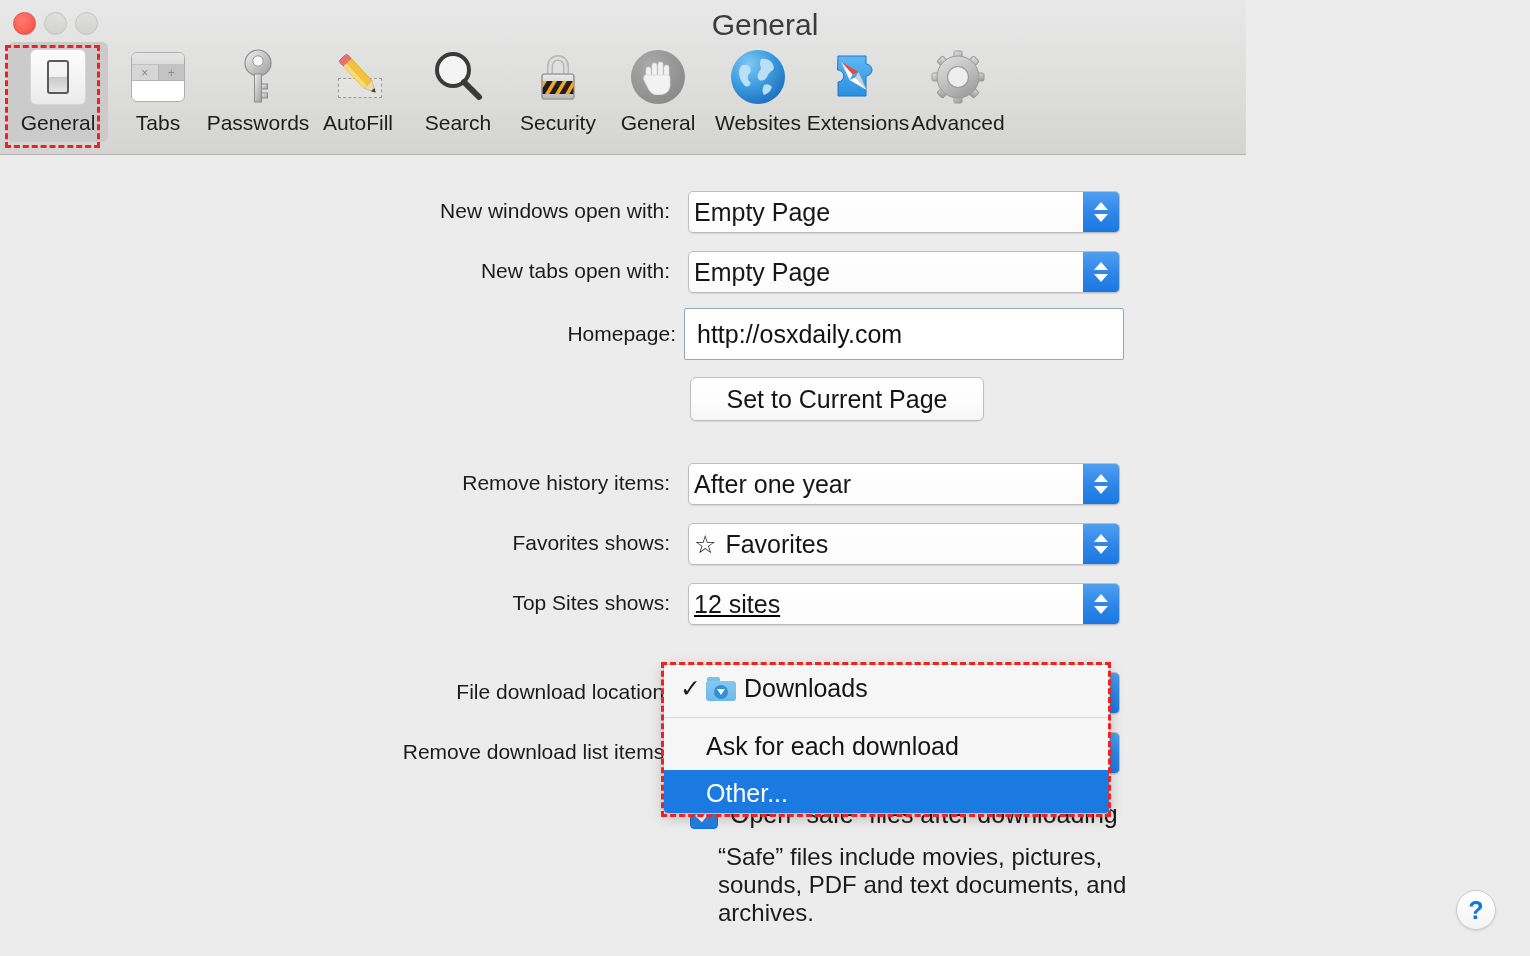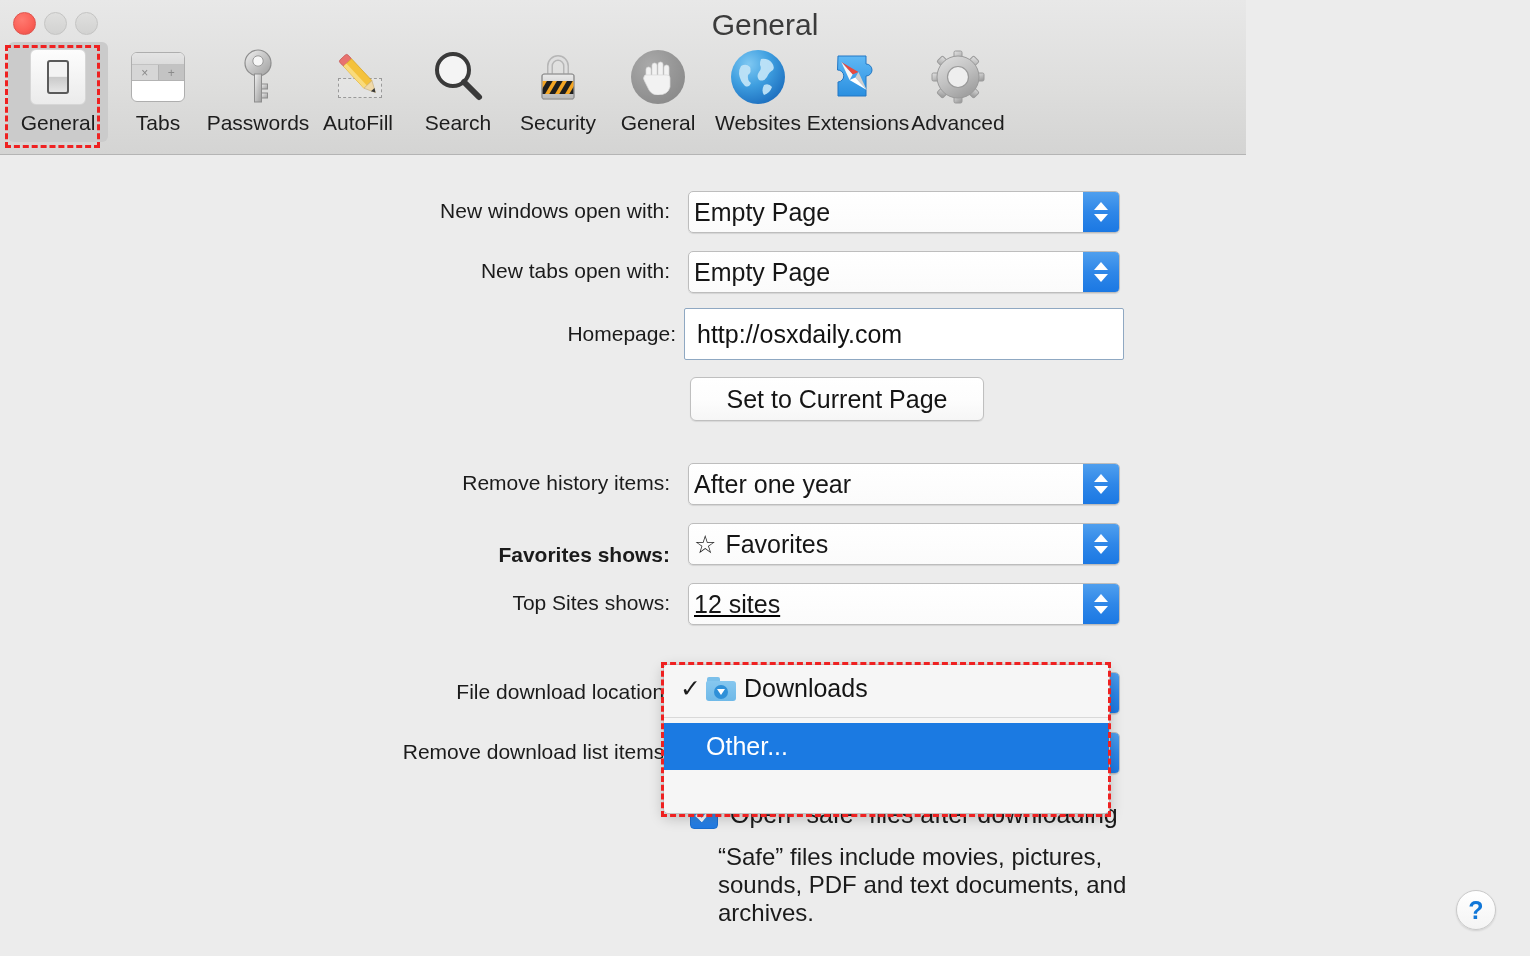--- a/index.html
+++ b/index.html
@@ -662,21 +662,21 @@
 
     <div class="row-label" style="top:316px; width:600px; left:70px;">Remove history items:</div>
     <div class="popup" style="left:688px; top:308px; width:432px;">
       <div class="pv">After one year</div>
       <div class="arrows">
         <div class="chev chev-up"></div>
           <div class="chev chev-dn"></div>
       </div>
     </div>
 
-    <div class="row-label" style="top:388px; width:600px; left:70px;font-weight:bold;">Favorites shows:</div>
+    <div class="row-label" style="top:376px; width:600px; left:70px;">Favorites shows:</div>
     <div class="popup" style="left:688px; top:368px; width:432px;">
       <div class="pv">
         <span class="star">☆</span>
         <span>Favorites</span>
       </div>
       <div class="arrows">
         <div class="chev chev-up"></div>
           <div class="chev chev-dn"></div>
       </div>
     </div>
@@ -723,20 +723,24 @@
     <div class="mitem">
       <span class="chk">✓</span>
       <span class="folder-ic">
         <span class="tab"></span>
           <span class="body"></span>
           <span class="badge"></span>
       </span>
       <span>Downloads</span>
     </div>
     <div class="msep"></div>
+    <div class="mitem">
+      <span class="chk"></span>
+      <span>Ask for each download</span>
+    </div>
     <div class="mitem highlight">
       <span class="chk"></span>
       <span>Other...</span>
     </div>
   </div>
 
   <div class="annot" style="left:661px; top:662px; width:450px; height:155px;"></div>
 
 </div>
 

